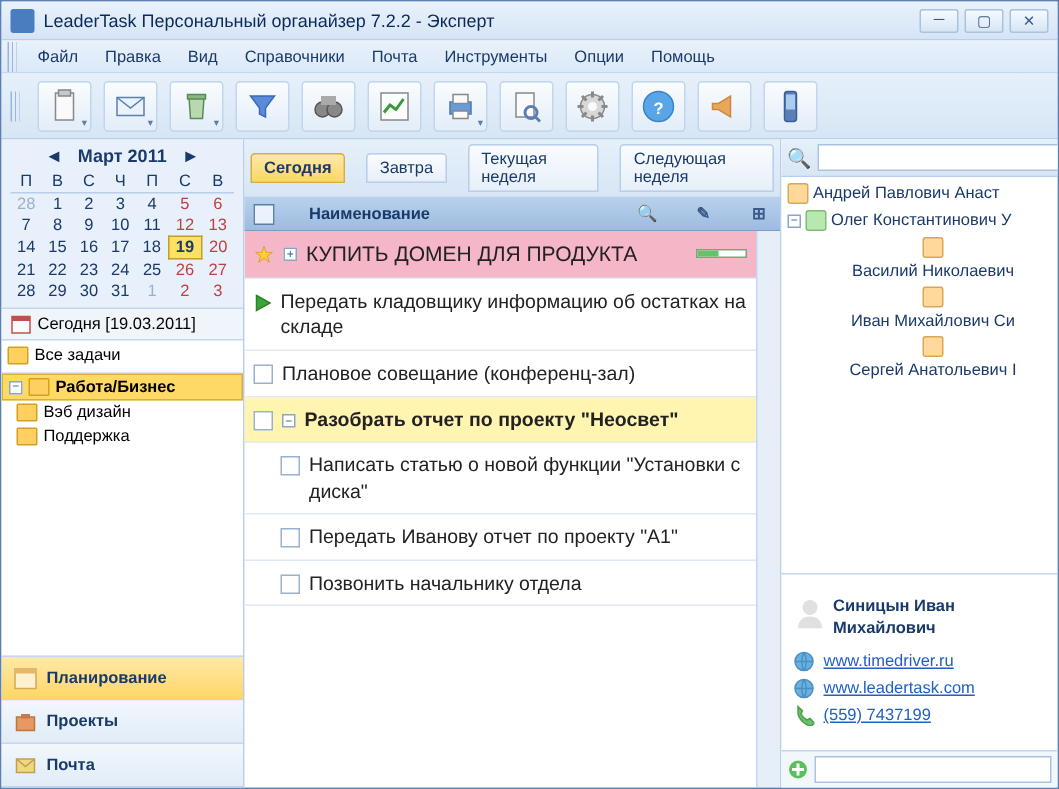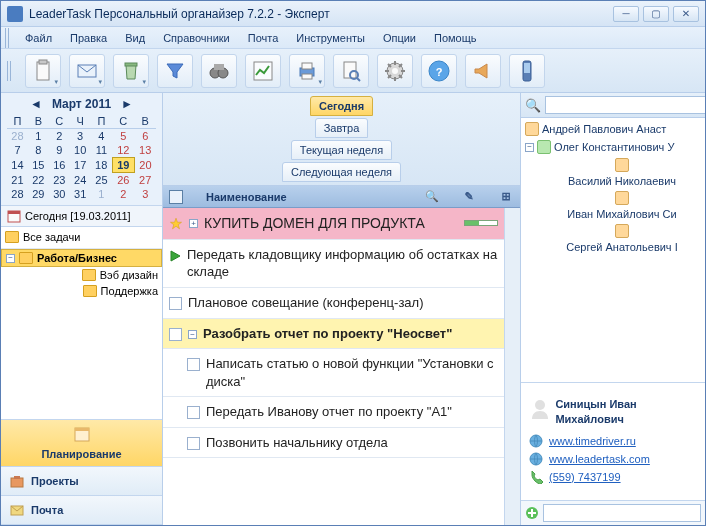--- a/index.html
+++ b/index.html
@@ -23,29 +23,29 @@
 .calnav span { color:#1a3a6a; font-size:12px; cursor:pointer; }
 .caltbl { width:100%; border-collapse:collapse; font-size:11px; color:#1a3a6a; text-align:center; }
 .caltbl th { font-weight:normal; padding:1px; border-bottom:1px solid #b8ceea; }
 .caltbl td { padding:1px 2px; cursor:pointer; }
 .caltbl td.dim { color:#9ab0ce; }
 .caltbl td.wk { color:#c04040; }
 .caltbl td.today { background:#ffe066; border:1px solid #c0a020; font-weight:bold; }
 .todayline { padding:3px 6px; background:#f0f5fb; border-top:1px solid #c3d6ee; display:flex; align-items:center; gap:4px; cursor:pointer; }
 .tree { flex:1; background:#fff; border-top:1px solid #c3d6ee; overflow:hidden; padding:2px 0; }
 .treeitem { display:flex; align-items:center; padding:2px 4px; gap:4px; cursor:pointer; font-size:12px; }
-.treeitem.nested { padding-left:22px;justify-content:flex-end; }
+.treeitem.nested { padding-left:10px; }
 .treeitem.sel { background:#ffd966; border:1px solid #d5b040; }
 .folder { width:14px; height:12px; background:#ffd060; border:1px solid #d5a020; border-radius:1px; }
 .expander { width:9px; height:9px; border:1px solid #8aa5c8; background:#fff; display:flex; align-items:center; justify-content:center; font-size:8px; line-height:1; color:#3a5a8a; cursor:pointer; }
 .navbtns { border-top:1px solid #c3d6ee; }
 .navbtn { display:flex; align-items:center; gap:6px; padding:6px 8px; background:linear-gradient(#f2f7fc,#e0ecf7); border-bottom:1px solid #c3d6ee; cursor:pointer; font-size:12px; font-weight:bold; color:#1a3a6a; }
-.navbtn.active { background:linear-gradient(#ffe9a8,#ffd666);flex-direction:column; }
+.navbtn.active { background:linear-gradient(#ffe9a8,#ffd666); }
 .center { flex:1; display:flex; flex-direction:column; border-right:1px solid #b8ceea; }
-.tabsrow { display:flex; align-items:center; padding:3px 4px; background:linear-gradient(#e6f0fa,#d7e6f5); border-bottom:1px solid #b8ceea; gap:2px;flex-direction:column; }
+.tabsrow { display:flex; align-items:center; padding:3px 4px; background:linear-gradient(#e6f0fa,#d7e6f5); border-bottom:1px solid #b8ceea; gap:14px; }
 .tab { padding:3px 8px; background:linear-gradient(#fafcfe,#e6eff8); border:1px solid #b8ceea; border-radius:3px 3px 0 0; cursor:pointer; font-size:11px; color:#1a3a6a; }
 .tab.active { background:linear-gradient(#ffe9a8,#ffd666); border-color:#d5b040; font-weight:bold; }
 .listhdr { height:22px; background:linear-gradient(#b8d0ec,#9dbce0); border-bottom:1px solid #7a9cc8; display:flex; align-items:center; padding:0 6px; font-size:12px; font-weight:bold; color:#1a3a6a;gap:17px; }
 .listhdr .chk { width:14px; height:14px; border:1px solid #5a7fa5; background:#eaf2fb; margin-right:6px; }
 .listhdr .spa { flex:1; }
 .listhdr .hicon { width:16px; height:16px; margin-left:4px; display:flex;align-items:center;justify-content:center;color:#3a5a8a;cursor:pointer; }
 .tasklist { flex:1; overflow:hidden; background:#fff; }
 .task { display:flex; align-items:flex-start; padding:6px 6px; border-bottom:1px solid #e0e8f2; gap:6px; }
 .task .chk { width:13px; height:13px; border:1px solid #9ab0ce; background:#fff; margin-top:3px; flex-shrink:0; cursor:pointer; }
 .task .exp { width:9px; height:9px; border:1px solid #8aa5c8; background:#fff; display:flex; align-items:center; justify-content:center; font-size:8px; margin-top:5px; flex-shrink:0; cursor:pointer; color:#3a5a8a; }

